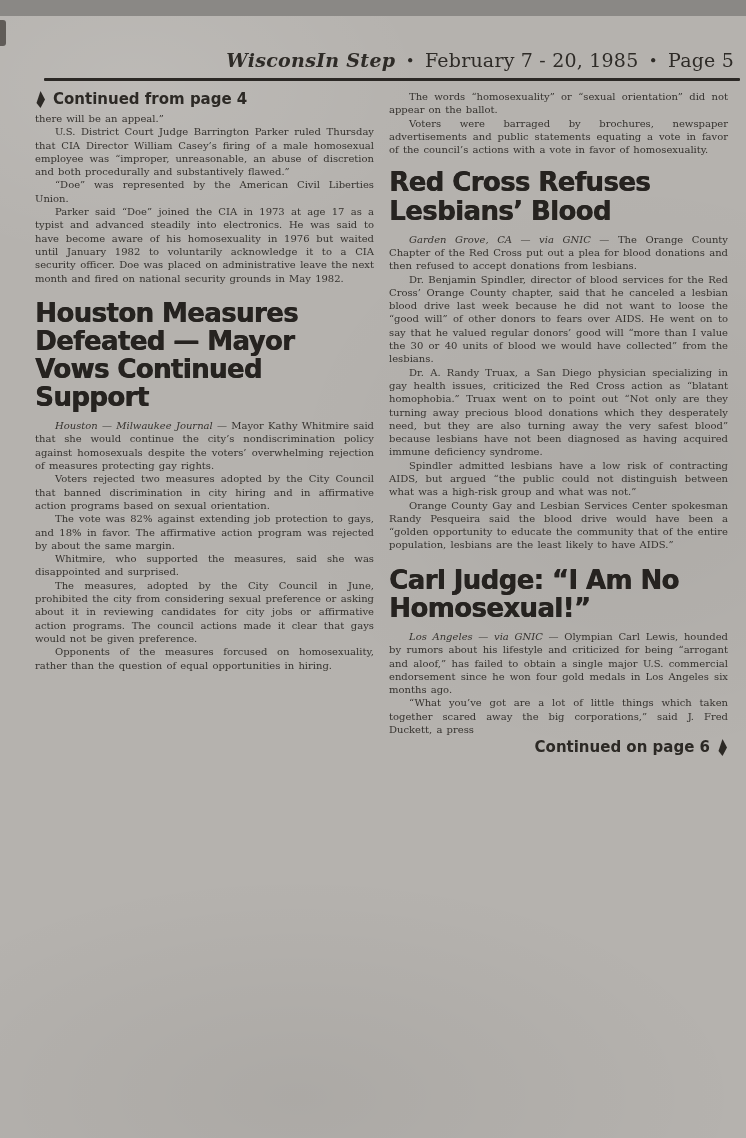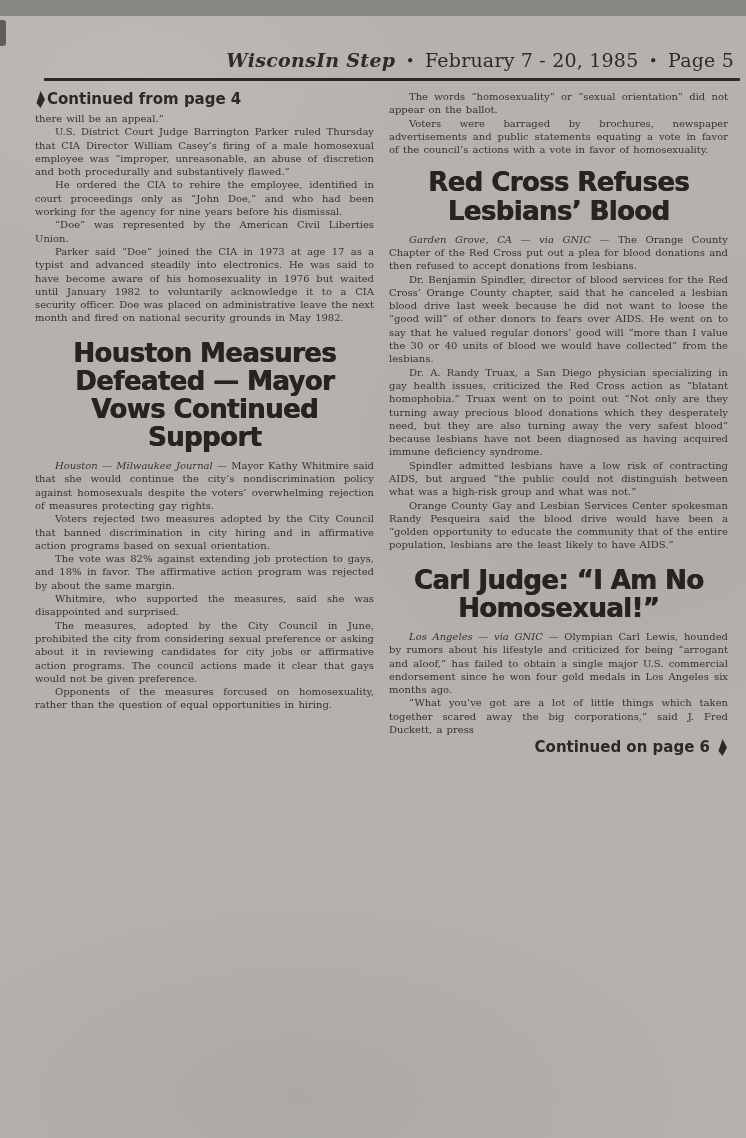--- a/index.html
+++ b/index.html
@@ -33,21 +33,21 @@
   }
   .columns{
     position:absolute;top:74px;left:35px;
     width:694px;
     display:flex;gap:15px;
   }
   .col{width:339px;}
   .continued-from{
     font-family:"DejaVu Sans", sans-serif;font-weight:bold;
     font-size:15px;color:#2c2925;margin:0 0 4px 0;
-    display:flex;align-items:center;gap:1px;
+    display:flex;align-items:center;gap:7px;
   }
   .continued-on{
     font-family:"DejaVu Sans", sans-serif;font-weight:bold;
     font-size:15px;color:#2c2925;margin-top:2px;
     display:flex;align-items:center;justify-content:flex-end;gap:7px;
   }
   .pointer-icon svg{display:block;}
   p.para{
     margin:0;font-size:10px;line-height:1.33;
     text-align:justify;text-indent:20px;
@@ -55,21 +55,20 @@
   }
   p.para.noindent{text-indent:0;}
   .dateline{font-style:italic;}
   h2.headline{
     font-family:"DejaVu Sans", sans-serif;
     font-size:26px;line-height:1.08;
     font-weight:bold;letter-spacing:-0.6px;
     color:#262320;
     text-shadow:0.6px 0 0 #262320;
     margin:14px 0 8px 0;
-    text-align:center;
   }
   h2.headline.first{margin-top:12px;}
 </style>
 </head>
 <body>
 
 <div class="page">
   <div class="corner-smudge"></div>
 
   <div class="header">
@@ -89,21 +88,20 @@
         <span class="pointer-icon">
           <svg width="11" height="17" viewBox="0 0 11 17">
               <path d="M1.5 12 L5.5 0 L10 8.5 L5.5 17 Z" fill="#2c2925"></path>
             </svg>
         </span>
         <span>Continued from page 4</span>
       </div>
 
       <p class="para noindent">there will be an appeal.”</p>
       <p class="para">U.S. District Court Judge Barrington Parker ruled Thursday that CIA Director William Casey’s firing of a male homosexual employee was “improper, unreasonable, an abuse of discretion and both procedurally and substantively flawed.”</p>
-      <p class="para">He ordered the CIA to rehire the employee, identified in court proceedings only as “John Doe,” and who had been working for the agency for nine years before his dismissal.</p>
       <p class="para">“Doe” was represented by the American Civil Liberties Union.</p>
       <p class="para">Parker said “Doe” joined the CIA in 1973 at age 17 as a typist and advanced steadily into electronics. He was said to have become aware of his homosexuality in 1976 but waited until January 1982 to voluntarily acknowledge it to a CIA security officer. Doe was placed on administrative leave the next month and fired on national security grounds in May 1982.</p>
 
       <h2 class="headline">Houston Measures Defeated — Mayor Vows Continued Support</h2>
 
       <p class="para"><span class="dateline">Houston — Milwaukee Journal —</span><span> Mayor Kathy Whitmire said that she would continue the city’s nondiscrimination policy against homosexuals despite the voters’ overwhelming rejection of measures protecting gay rights.</span></p>
       <p class="para">Voters rejected two measures adopted by the City Council that banned discrimination in city hiring and in affirmative action programs based on sexual orientation.</p>
       <p class="para">The vote was 82% against extending job protection to gays, and 18% in favor. The affirmative action program was rejected by about the same margin.</p>
       <p class="para">Whitmire, who supported the measures, said she was disappointed and surprised.</p>
       <p class="para">The measures, adopted by the City Council in June, prohibited the city from considering sexual preference or asking about it in reviewing candidates for city jobs or affirmative action programs. The council actions made it clear that gays would not be given preference.</p>

